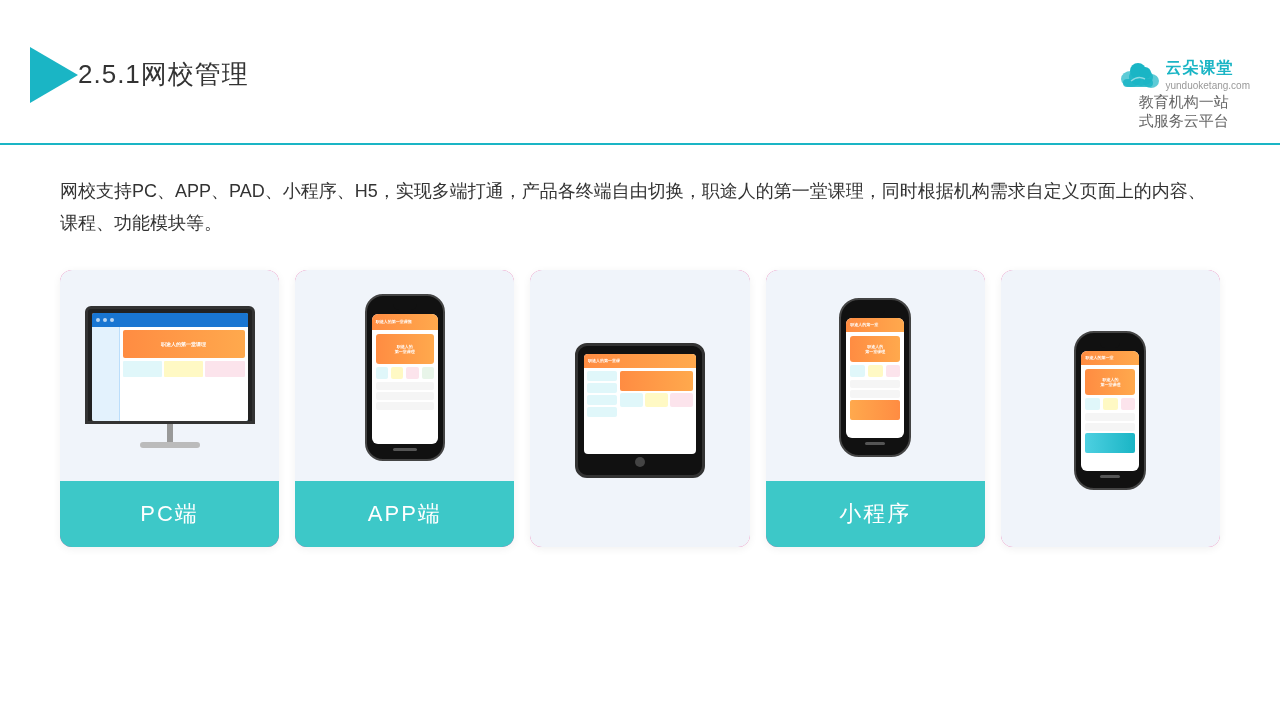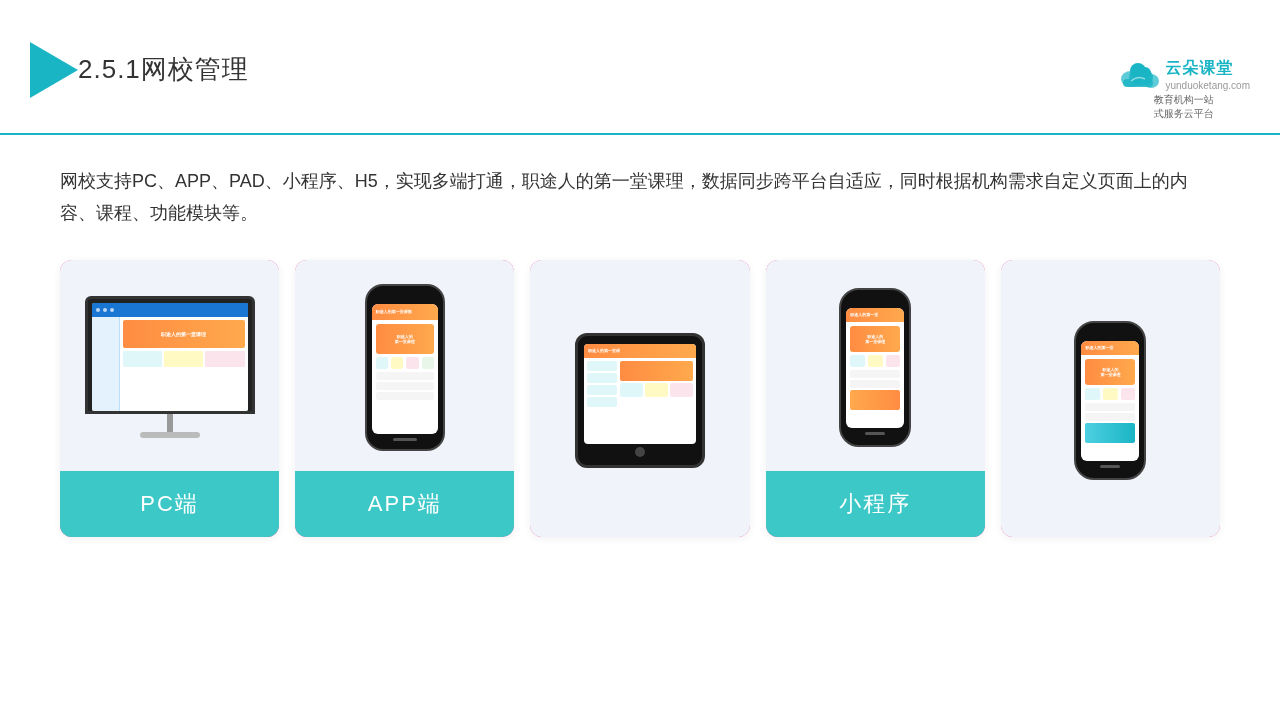--- a/index.html
+++ b/index.html
@@ -429,27 +429,27 @@
         <rect x="6" y="18" width="30" height="8" fill="#1ab5c5" opacity="0.85" rx="4"></rect>
         <circle cx="21" cy="10" r="8" fill="#1ab5c5"></circle>
         <circle cx="28" cy="12" r="6" fill="#1ab5c5"></circle>
         <path d="M14 20 Q21 14 28 18" stroke="white" stroke-width="1.5" fill="none" opacity="0.5"></path>
       </svg>
       <div>
         <div class="brand-name">云朵课堂</div>
         <div class="brand-url">yunduoketang.com</div>
       </div>
     </div>
-    <div class="brand-sub" style="white-space:pre-line;font-size:10px;color:#666;text-align:left;">教育机构一站
+    <div class="brand-sub" style="white-space:pre-line;font-size:15px;color:#666;text-align:left;">教育机构一站
 式服务云平台</div>
   </div>
 </div>
 
 <div class="main-content">
-  <p class="description">网校支持PC、APP、PAD、小程序、H5，实现多端打通，职途人的第一堂课理，数据同步跨平台自适应，同时根据机构需求自定义页面上的内容、课程、功能模块等。</p>
+  <p class="description">网校支持PC、APP、PAD、小程序、H5，实现多端打通，产品各终端自由切换，职途人的第一堂课理，同时根据机构需求自定义页面上的内容、课程、功能模块等。</p>
 
   <div class="cards-container">
 
     <div class="device-card">
       <div class="device-card-image">
         <div class="pc-mockup">
           <div class="pc-screen-outer">
             <div class="pc-screen-inner">
               <div class="pc-screen-content">
                 <div class="pc-navbar">

